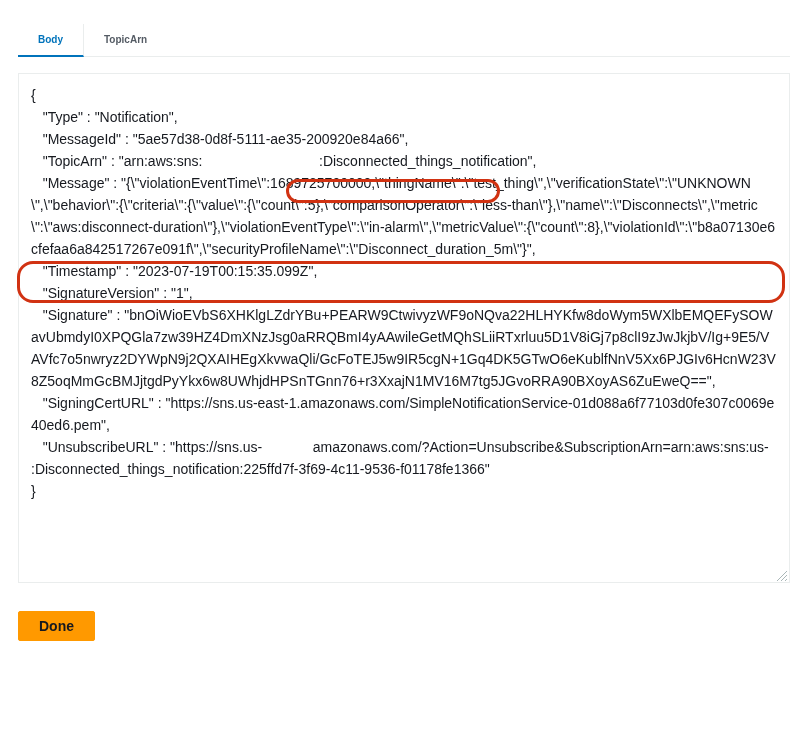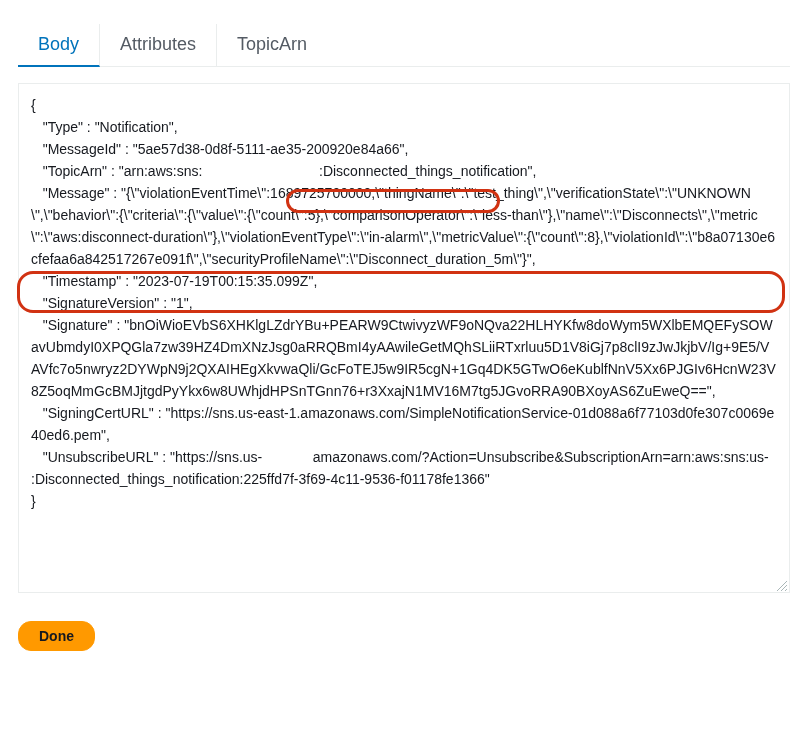--- a/index.html
+++ b/index.html
@@ -46,23 +46,23 @@
     }
     .tabs {
       display: flex;
       margin-top: 24px;
       border-bottom: 1px solid #eaeded;
     }
     .tab {
       padding: 10px 20px;
       border-right: 1px solid #eaeded;
       color: #545b64;
-      font-weight: 400;
+      font-weight: 700;
       cursor: pointer;
-      font-size: 18px;
+      font-size: 10px;
     }
     .tab:last-child {
       border-right: none;
     }
     .tab.active {
       color: #0073bb;
       border-bottom: 2px solid #0073bb;
       margin-bottom: -1px;
     }
     .content-box {
@@ -95,21 +95,21 @@
       margin-top: 28px;
     }
     .done-button {
       background: #ff9900;
       border: 1px solid #ff9900;
       color: #16191f;
       font-weight: 700;
       padding: 6px 20px;
       font-size: 14px;
       cursor: pointer;
-      border-radius: 13px;
+      border-radius: 2px;
     }
     .highlight-oval {
       position: absolute;
       border: 3px solid #d13212;
       border-radius: 14px;
       pointer-events: none;
     }
     .highlight-1 {
       
       top: 105px;
@@ -126,21 +126,20 @@
       border-radius: 16px;
     }
   </style>
 </head>
 <body>
 
 <div class="modal">
 
   <div class="tabs">
     <div class="tab active">Body</div>
-    <div class="tab">Attributes</div>
     <div class="tab">TopicArn</div>
   </div>
 
   <div class="content-box">
     <div class="message-body">{
    "Type" : "Notification",
    "MessageId" : "5ae57d38-0d8f-5111-ae35-200920e84a66",
    "TopicArn" : "arn:aws:sns:                              :Disconnected_things_notification",
    "Message" : "{\"violationEventTime\":1689725700000,\"thingName\":\"test_thing\",\"verificationState\":\"UNKNOWN\",\"behavior\":{\"criteria\":{\"value\":{\"count\":5},\"comparisonOperator\":\"less-than\"},\"name\":\"Disconnects\",\"metric\":\"aws:disconnect-duration\"},\"violationEventType\":\"in-alarm\",\"metricValue\":{\"count\":8},\"violationId\":\"b8a07130e6cfefaa6a842517267e091f\",\"securityProfileName\":\"Disconnect_duration_5m\"}",
    "Timestamp" : "2023-07-19T00:15:35.099Z",

